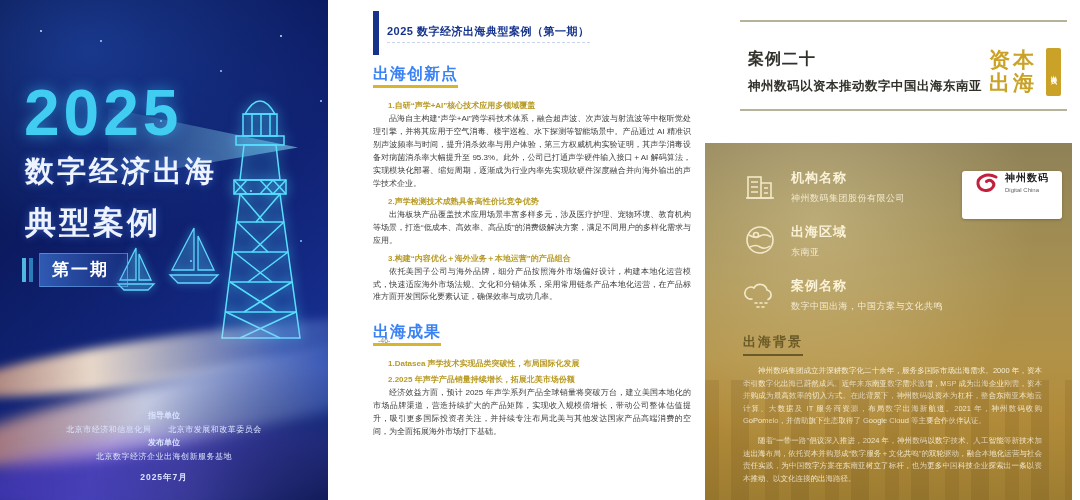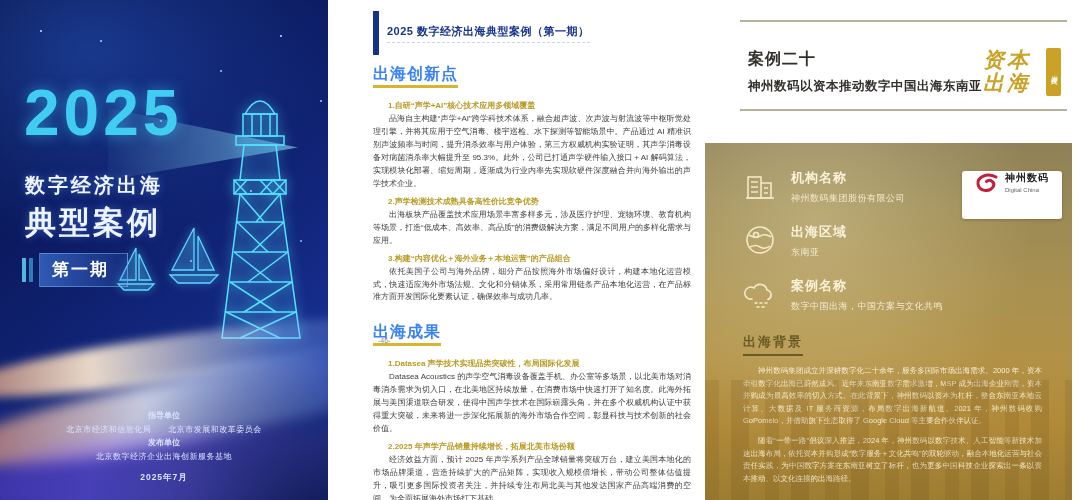--- a/index.html
+++ b/index.html
@@ -11,21 +11,21 @@
   .cover { position:absolute; left:0; top:0; width:328px; height:500px; overflow:hidden;
     background:linear-gradient(140deg,#081243 0%,#0c1b62 35%,#142a86 70%,#1b3da6 100%); }
   .cover .glow { position:absolute; left:-60px; top:-40px; width:420px; height:300px;
     background:radial-gradient(ellipse at 35% 30%, rgba(40,90,200,.5), transparent 65%); }
   .stars { position:absolute; left:40px; top:30px; width:2px; height:2px; background:#bfe9ff; border-radius:50%;
     box-shadow: 60px 10px #9fd8ff, 180px 40px #8fd0ff, 240px 5px #bfe9ff, 280px 70px #9fd8ff,
       120px 90px #7fc8ff, 300px 130px #bfe9ff, 30px 150px #8fd0ff, 210px 160px #9fd8ff,
       260px 210px #7fc8ff, 90px 200px #bfe9ff, 330px 30px #9fd8ff, 150px 230px #8fd0ff; }
   .cover-year { position:absolute; left:24px; top:76px; font-size:64px; font-weight:800;
     letter-spacing:4px; color:#41cdf2; text-shadow:0 0 14px rgba(60,200,255,.55); }
-  .cover-title1 { position:absolute; left:25px; top:172px; font-size:20px; font-weight:800;
+  .cover-title1 { position:absolute; left:25px; top:152px; font-size:29px; font-weight:800;
     letter-spacing:3px; color:#eef4ff; text-shadow:0 0 8px rgba(90,150,255,.5); }
   .cover-title2 { position:absolute; left:25px; top:202px; font-size:31px; font-weight:800;
     letter-spacing:3px; color:#eef4ff; text-shadow:0 0 8px rgba(90,150,255,.5); }
   .issue-wrap { position:absolute; left:22px; top:253px; display:flex; align-items:center; }
   .issue-bar1 { width:4px; height:24px; background:#5fd2f5; margin-right:3px; opacity:.85; }
   .issue-bar2 { width:4px; height:24px; background:#3aa8e0; margin-right:6px; opacity:.7; }
   .issue-box { padding:4px 18px 5px 12px; font-size:17px; font-weight:700; color:#fff; letter-spacing:2px;
     background:linear-gradient(90deg, rgba(70,130,230,.6), rgba(70,130,230,.12));
     border:1px solid rgba(130,200,255,.45); }
   .beam { position:absolute; left:108px; top:108px; width:190px; height:72px;
@@ -60,21 +60,21 @@
   .body-p { font-size:8px; line-height:1.62; color:#3d3d3d; text-align:justify; text-indent:2em; margin-bottom:3px; }
   .pageno { position:absolute; left:18px; bottom:12px; font-size:7px; color:#8a8a8a; }
 
   
   .page-case { position:absolute; left:705px; top:0; width:375px; height:500px; background:#fff; }
   .case-header { position:absolute; left:35px; right:13px; top:20px;
     border-top:2px solid #b7b29a; border-bottom:2px solid #b7b29a;
     padding:26px 6px 13px 8px; display:flex; justify-content:space-between; align-items:center; }
   .case-no { font-size:16px; font-weight:800; color:#32302a; letter-spacing:1px; }
   .case-title { font-size:12.5px; font-weight:700; color:#32302a; margin-top:8px; letter-spacing:.5px; }
-  .mode-wrap { display:flex; align-items:center; gap:15px;font-style:italic; }
+  .mode-wrap { display:flex; align-items:center; gap:9px; }
   .mode-text { font-size:21px; font-weight:800; color:#c9a227; line-height:1.08; letter-spacing:3px; text-align:center; }
   .mode-badge { width:15px; height:48px; background:#c9a227; border-radius:2px; color:#fff;
     writing-mode:vertical-rl; font-size:6.5px; letter-spacing:1px; display:flex; align-items:center; justify-content:center; }
   .gold { position:absolute; left:0; right:8px; top:143px; bottom:0; overflow:hidden;
     background:linear-gradient(180deg,#8f8158 0%,#9b8a55 18%,#a89050 40%,#b29247 60%,#b08a39 78%,#9c7c31 100%); }
   .gold::before { content:""; position:absolute; inset:0;
     background:radial-gradient(ellipse at 30% 22%, rgba(238,224,175,.38), transparent 60%); }
   .gold::after { content:""; position:absolute; left:0; right:0; bottom:0; height:120px; opacity:.35;
     background:repeating-linear-gradient(90deg, rgba(120,85,25,.5) 0 14px, rgba(180,140,60,.15) 14px 26px, rgba(100,70,20,.45) 26px 44px, rgba(190,150,70,.12) 44px 60px); }
   .info-list { position:relative; padding:26px 30px 0 38px; }
@@ -170,21 +170,20 @@
 
     <div class="sub">2.声学检测技术成熟具备高性价比竞争优势</div>
     <p class="body-p">出海板块产品覆盖技术应用场景丰富多样多元，涉及医疗护理、宠物环境、教育机构等场景，打造“低成本、高效率、高品质”的消费级解决方案，满足不同用户的多样化需求与应用。</p>
 
     <div class="sub">3.构建“内容优化＋海外业务＋本地运营”的产品组合</div>
     <p class="body-p">依托美国子公司与海外品牌，细分产品按照海外市场偏好设计，构建本地化运营模式，快速适应海外市场法规、文化和分销体系，采用常用链条产品本地化运营，在产品标准方面开发国际化要素认证，确保效率与成功几率。</p>
 
     <div style="margin-top:10px;"><span class="sec-heading">出海成果</span></div>
 
     <div class="sub">1.Datasea 声学技术实现品类突破性，布局国际化发展</div>
-    <p class="body-p">Datasea Acoustics 的声学空气消毒设备覆盖手机、办公室等多场景，以北美市场对消毒消杀需求为切入口，在北美地区持续放量，在消费市场中快速打开了知名度。此海外拓展与美国渠道联合研发，使得中国声学技术在国际崭露头角，并在多个权威机构认证中获得重大突破，未来将进一步深化拓展新的海外市场合作空间，彰显科技与技术创新的社会价值。</p>
 
     <div class="sub">2.2025 年声学产品销量持续增长，拓展北美市场份额</div>
     <p class="body-p">经济效益方面，预计 2025 年声学系列产品全球销量将突破万台，建立美国本地化的市场品牌渠道，营造持续扩大的产品矩阵，实现收入规模倍增长，带动公司整体估值提升，吸引更多国际投资者关注，并持续专注布局北美与其他发达国家产品高端消费的空间，为全面拓展海外市场打下基础。</p>
 
     <div class="pageno">-46-</div>
   </div>
 
   <div class="page-case">
     <div class="case-header">
       <div>

